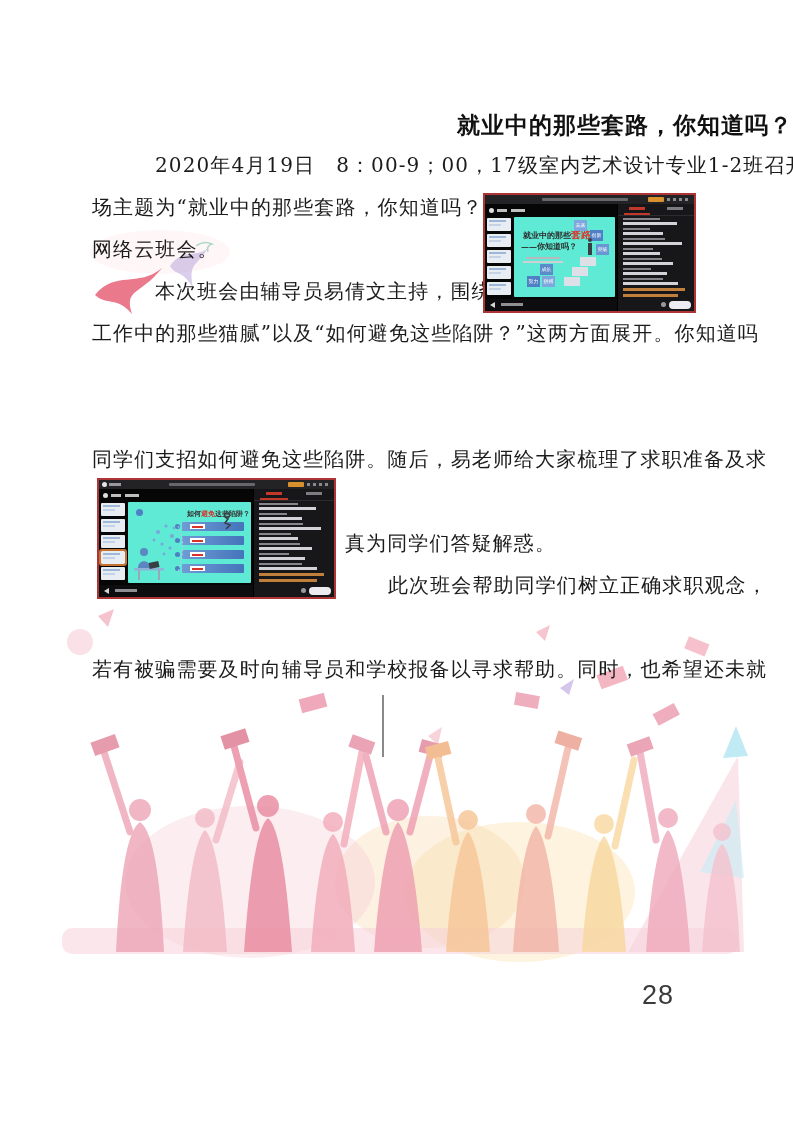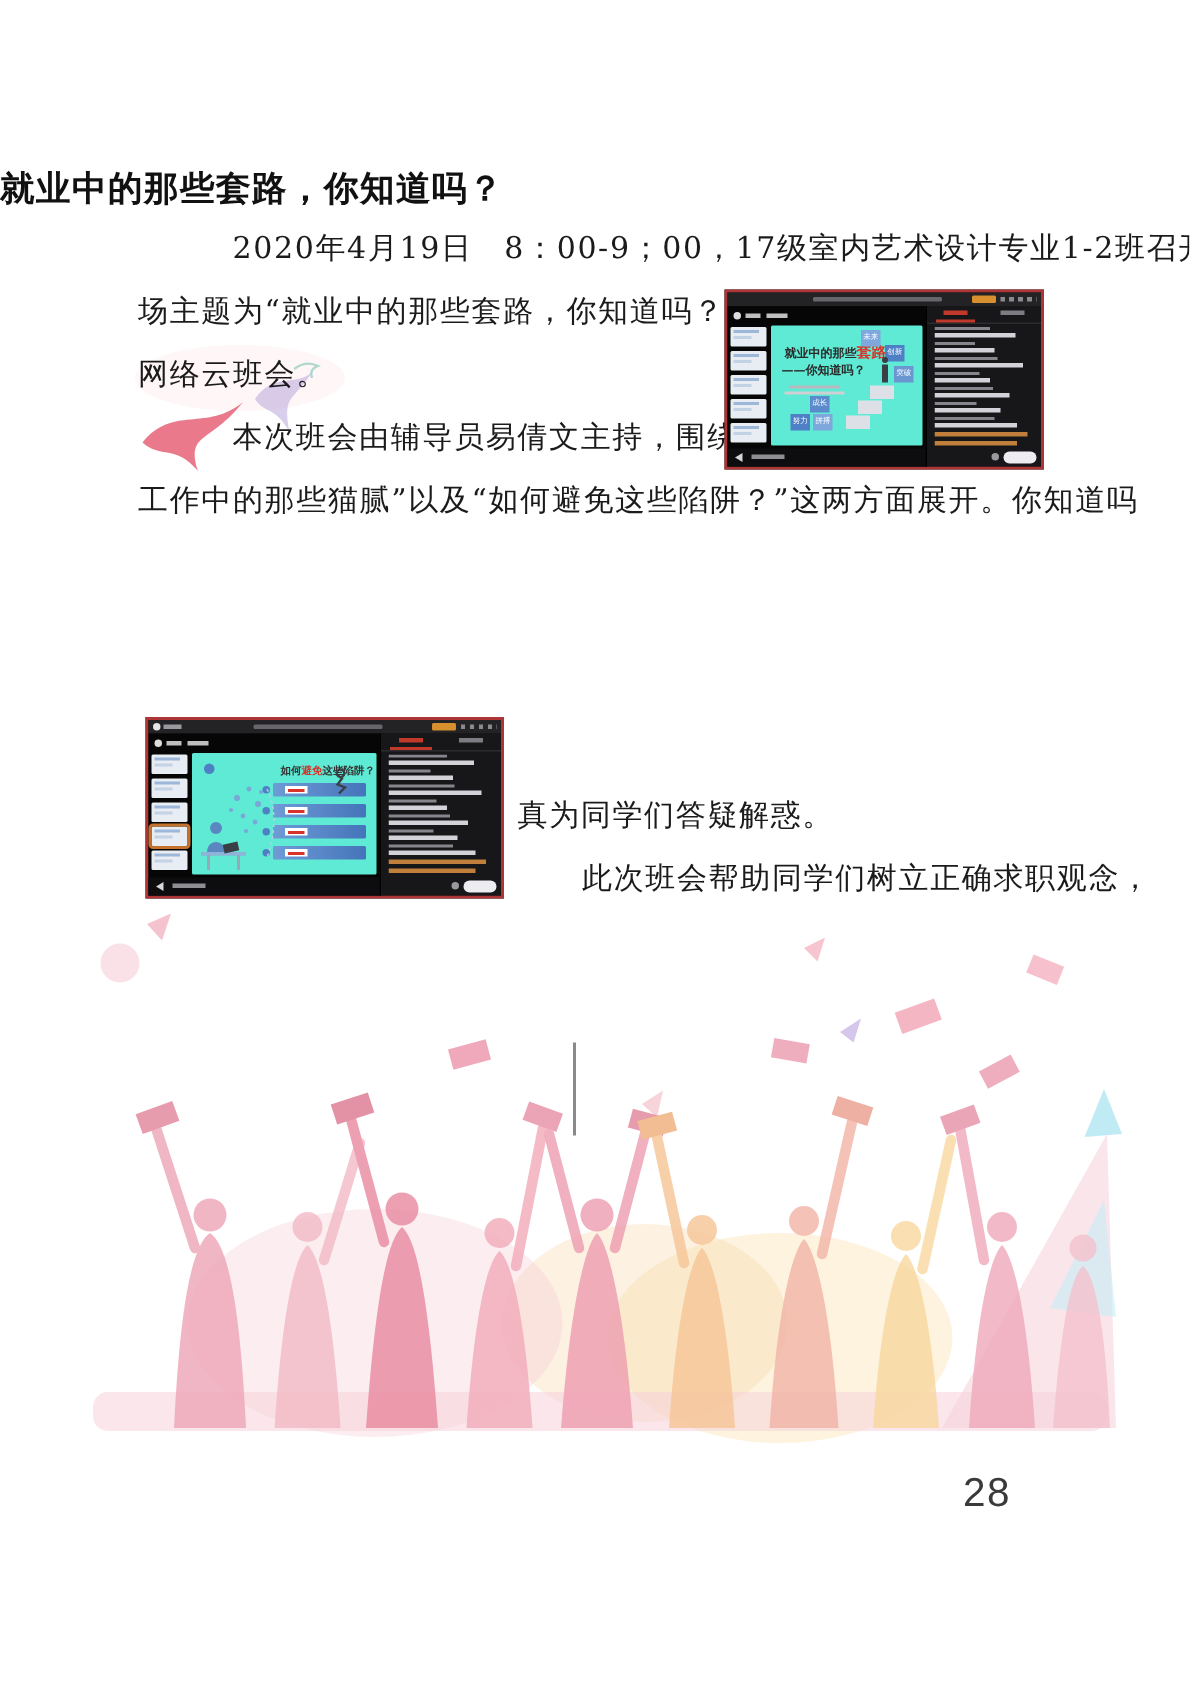--- a/index.html
+++ b/index.html
@@ -1,20 +1,20 @@
 <!DOCTYPE html>
 <html><head>
 <meta charset="utf-8">
 <style>
   html,body{margin:0;padding:0;background:#fff;}
   #page{position:relative;width:793px;height:1122px;background:#ffffff;overflow:hidden;
         font-family:"DejaVu Serif",serif;}
   #art{position:absolute;left:0;top:0;pointer-events:none;}
   
-  #doc-title{position:absolute;left:0;right:0;top:95px;text-align:left;
+  #doc-title{position:absolute;left:0;right:0;top:95px;text-align:right;
      font-size:23px;font-weight:bold;color:#111;letter-spacing:1px;}
   .ln{position:absolute;font-size:20px;color:#1b1b1b;letter-spacing:1.1px;white-space:nowrap;}
   #ln0{left:155px;top:152px}#ln1{left:92px;top:194px}#ln2{left:92px;top:236px}
   #ln3{left:155px;top:278px}#ln4{left:92px;top:320px}#ln5{left:92px;top:362px}
   #ln6{left:92px;top:404px}#ln7{left:92px;top:446px}#ln8{left:345px;top:488px}
   #ln9{left:345px;top:530px}#ln10{left:388px;top:572px}#ln11{left:92px;top:614px}
   #ln12{left:92px;top:656px}#ln13{left:92px;top:698px}
   #cursor{position:absolute;left:382px;top:695px;width:2px;height:62px;background:#8a8a8a;}
   #page-number{position:absolute;left:642px;top:980px;font-family:"Liberation Sans",sans-serif;
      font-size:27px;color:#3a3a3a;letter-spacing:1px;}
@@ -183,22 +183,24 @@
       </g>
     </g>
   </svg>
 
   <h1 id="doc-title">就业中的那些套路，你知道吗？</h1>
   <div class="ln" id="ln0">2020年4月19日　8：00-9；00，17级室内艺术设计专业1-2班召开了一</div>
   <div class="ln" id="ln1">场主题为“就业中的那些套路，你知道吗？”的</div>
   <div class="ln" id="ln2">网络云班会。</div>
   <div class="ln" id="ln3">本次班会由辅导员易倩文主持，围绕“招聘</div>
   <div class="ln" id="ln4">工作中的那些猫腻”以及“如何避免这些陷阱？”这两方面展开。你知道吗</div>
+  <div class="ln" id="ln7">同学们支招如何避免这些陷阱。随后，易老师给大家梳理了求职准备及求</div>
   <div class="ln" id="ln10">此次班会帮助同学们树立正确求职观念，</div>
   <div class="ln" id="ln9">真为同学们答疑解惑。</div>
+  <div class="ln" id="ln12">若有被骗需要及时向辅导员和学校报备以寻求帮助。同时，也希望还未就</div>
   <div id="cursor"></div>
   <div id="page-number">28</div>
 
   <div class="shot" id="shot1">
     <div class="titlebar">
       <div class="tb-center"></div>
       <div class="tb-orange"></div>
       <div class="tb-dots"></div>
     </div>
     <div class="mainarea">

